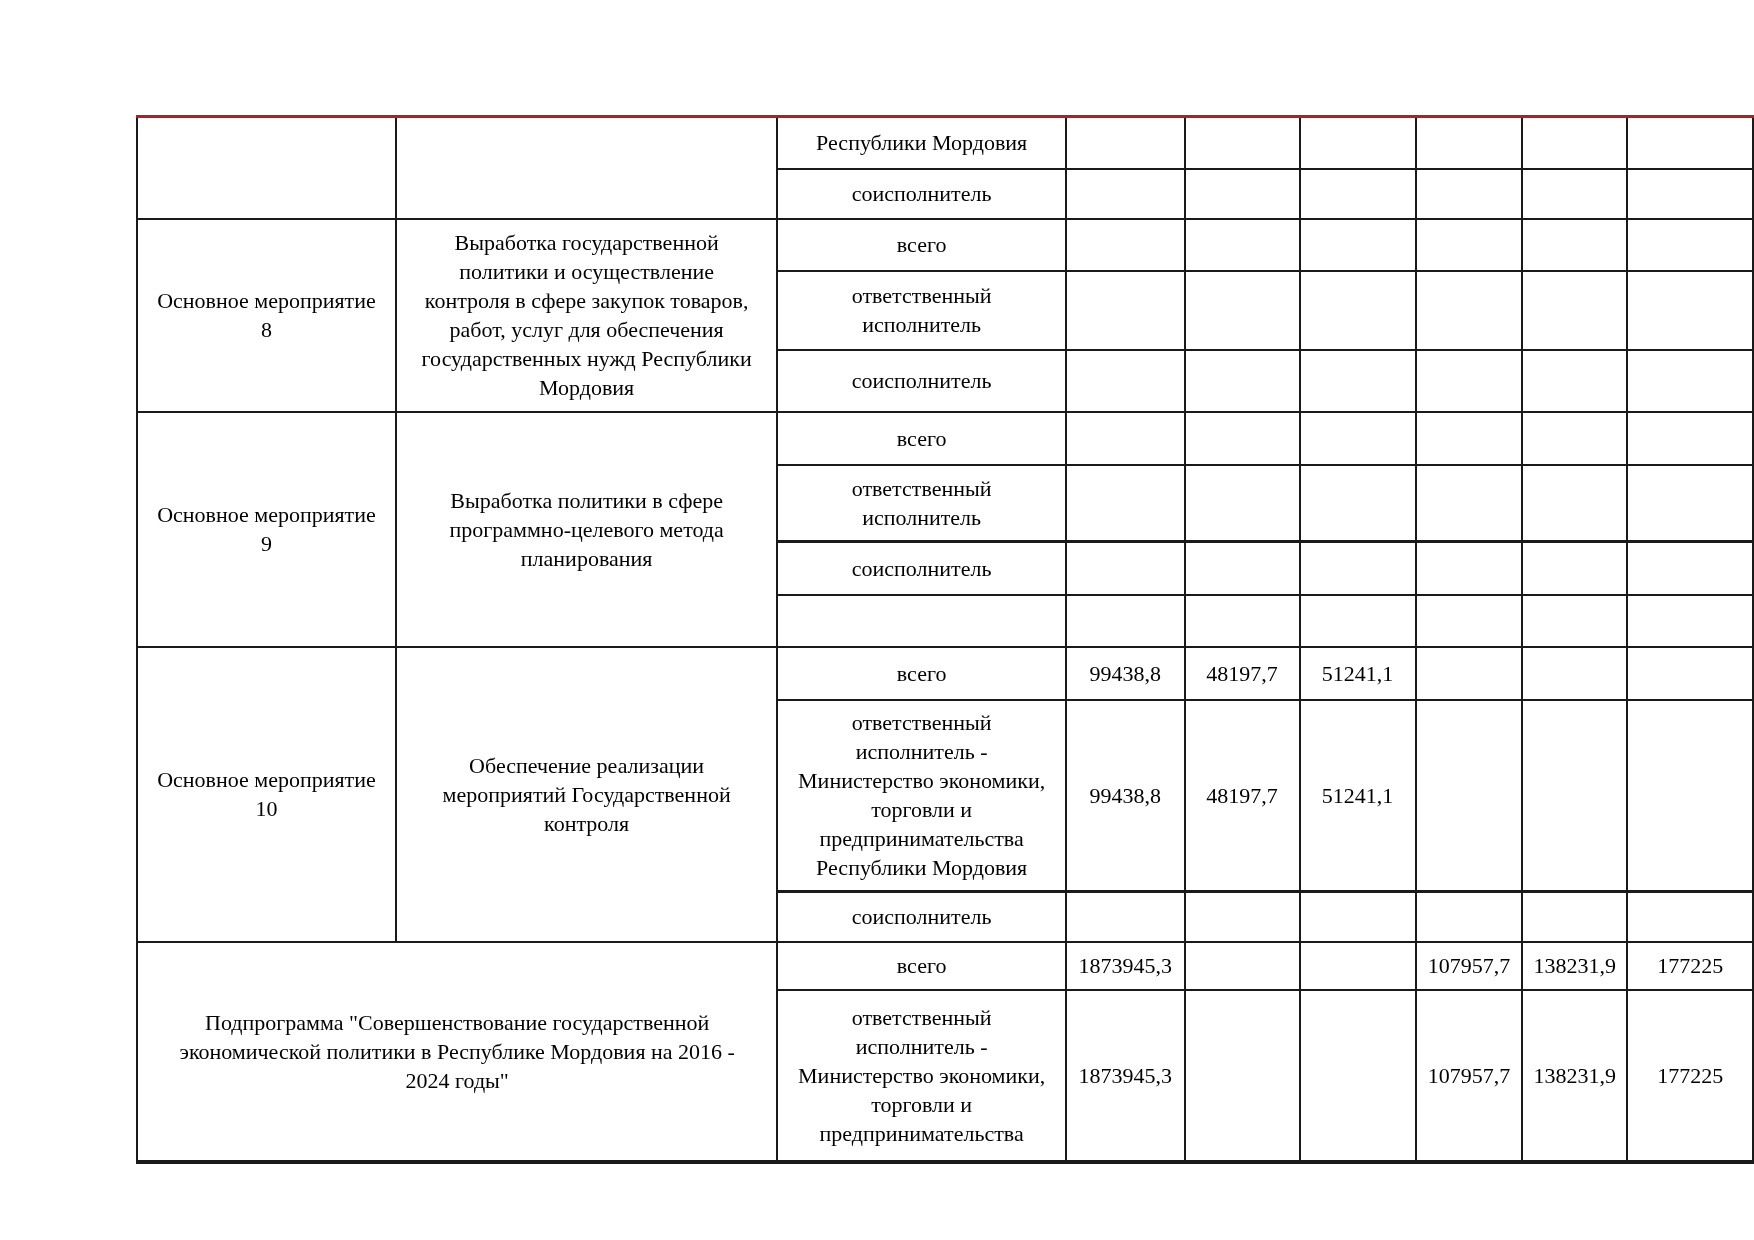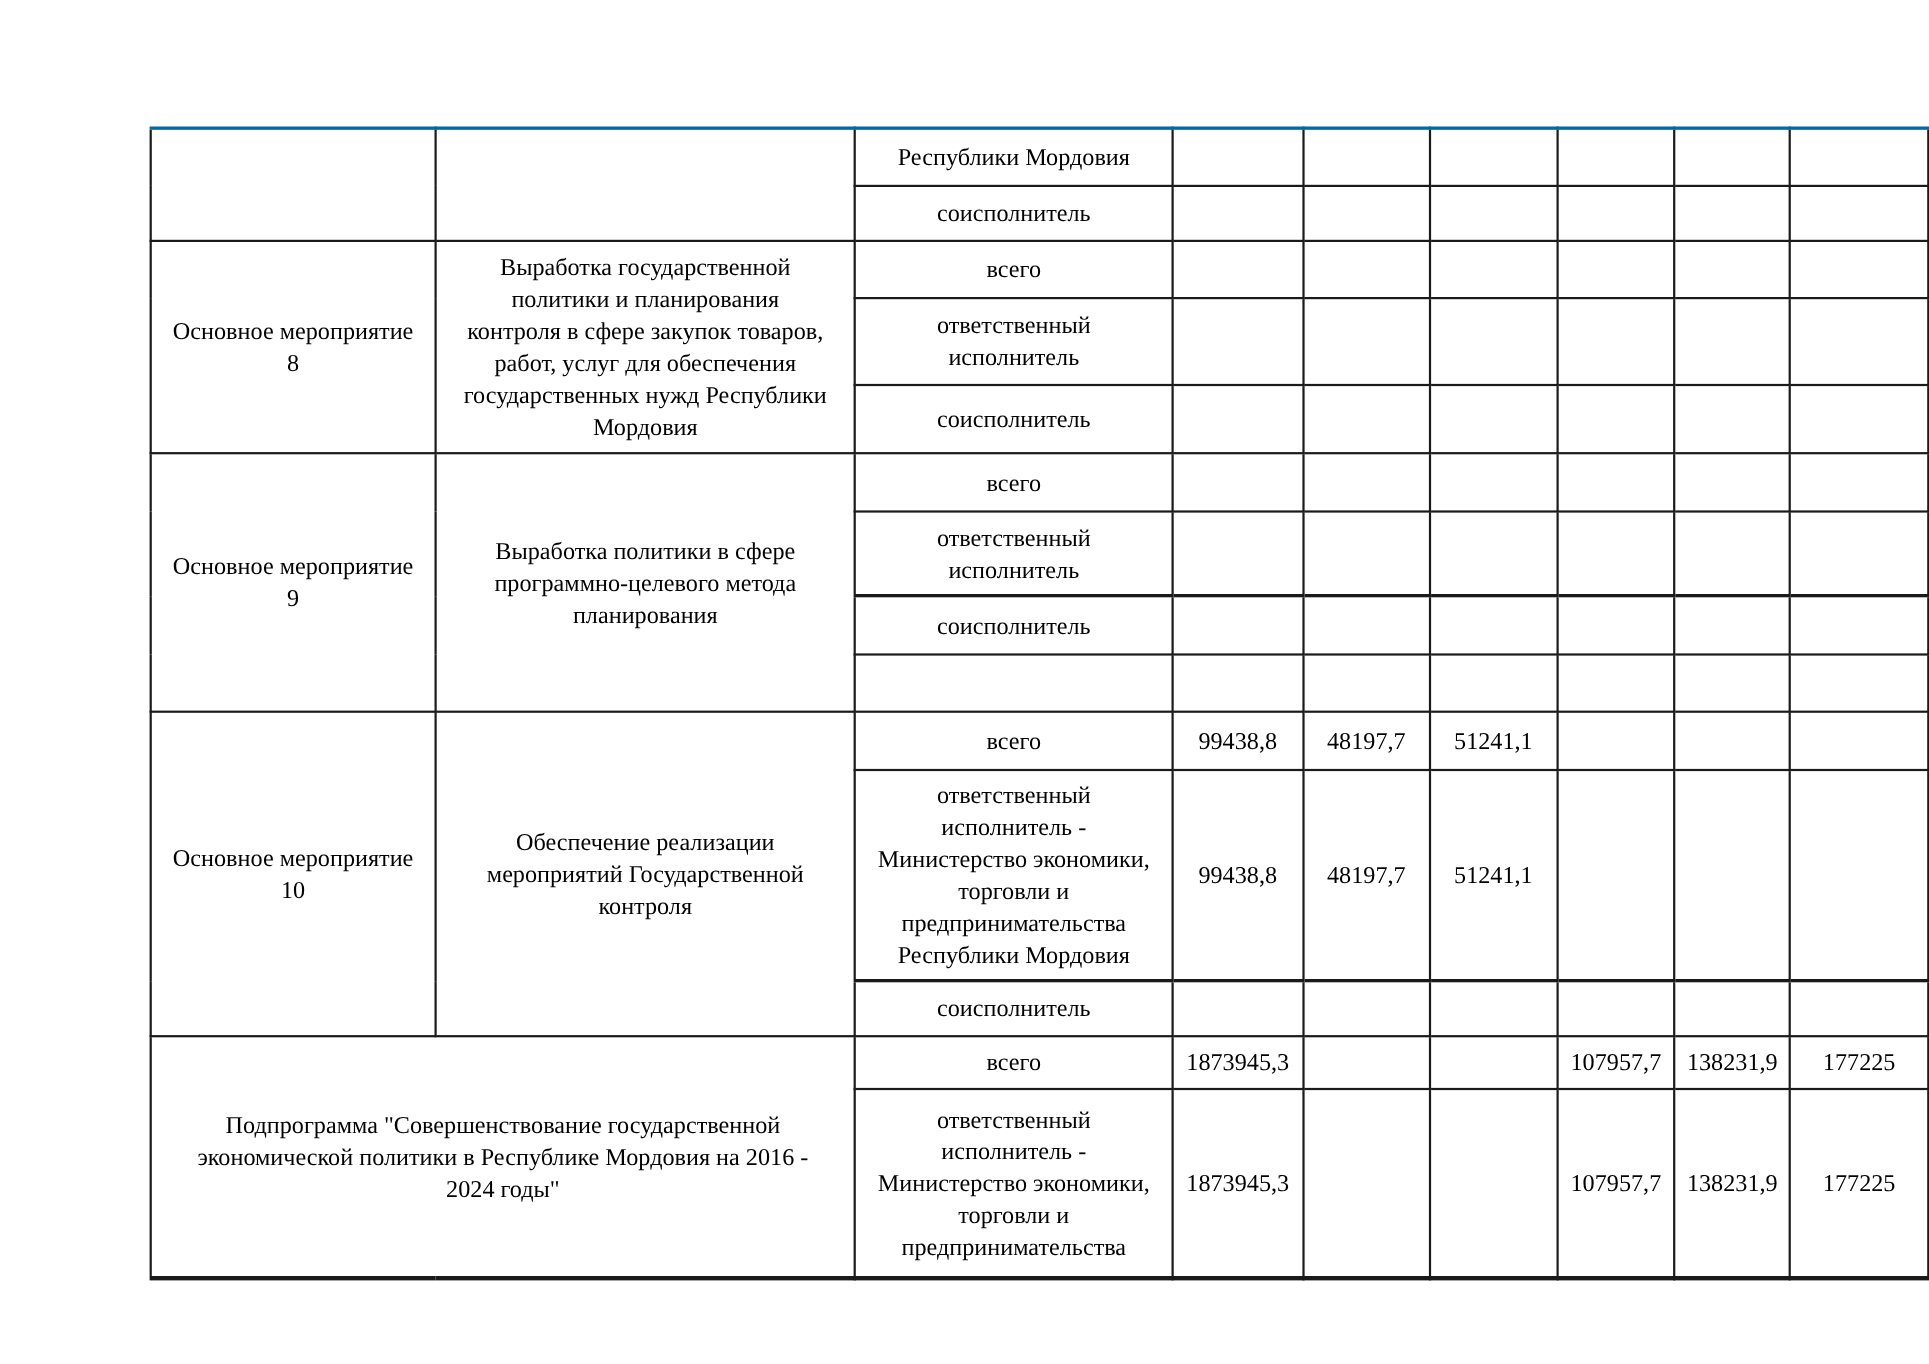--- a/index.html
+++ b/index.html
@@ -14,21 +14,21 @@
     position: relative;
     font-family: "Liberation Serif", "DejaVu Serif", serif;
     color: #000000;
   }
   table.doc-table {
     position: absolute;
     left: 136px;
     top: 115px;
     border-collapse: collapse;
     table-layout: fixed;
-    border-top: 3px solid #0369a1;
+    border-top: 3px solid #b91c1c;
     border-bottom: 4px solid #1a1a1a;
     border-left: 2px solid #1a1a1a;
   }
   table.doc-table td {
     border: 2px solid #1a1a1a;
     font-size: 22px;
     line-height: 29px;
     text-align: center;
     vertical-align: middle;
     padding: 2px 4px;
@@ -76,21 +76,21 @@
     <td></td>
     <td></td>
     <td></td>
     <td></td>
   </tr>
 
   <tr style="height:52px">
     <td rowspan="3" class="block-cell">Основное мероприятие
 8</td>
     <td rowspan="3" class="block-cell">Выработка государственной
-политики и планирования
+политики и осуществление
 контроля в сфере закупок товаров,
 работ, услуг для обеспечения
 государственных нужд Республики
 Мордовия</td>
     <td>всего</td>
     <td></td>
     <td></td>
     <td></td>
     <td></td>
     <td></td>

